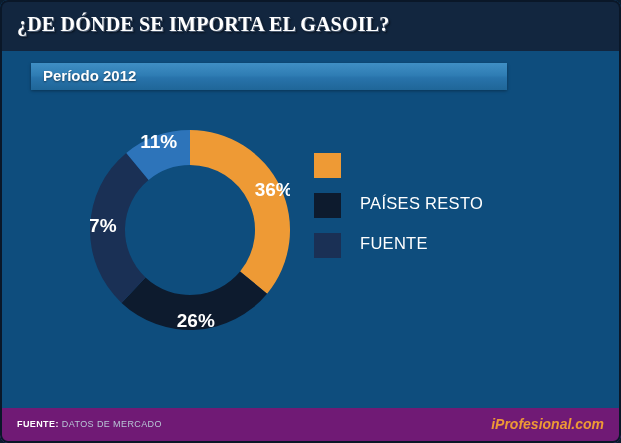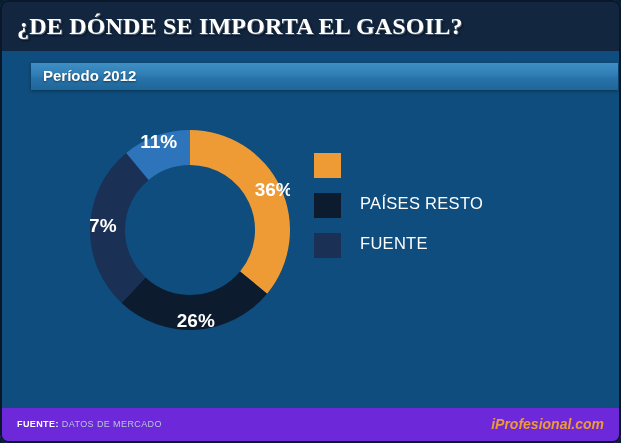--- a/index.html
+++ b/index.html
@@ -35,33 +35,33 @@
     height: 51px;
     background: #12263f;
     border-radius: 8px 8px 0 0;
   }
   #header-title {
     position: absolute;
     left: 17px;
     top: 13px;
     font-family: "Liberation Serif", serif;
     font-weight: bold;
-    font-size: 24px;
+    font-size: 20px;
     letter-spacing: 0.2px;
     color: #ffffff;
     text-shadow: 1px 1px 0 #4a5a70, 2px 2px 2px rgba(0,0,0,0.55);
     white-space: nowrap;
   }
 
   
   #period-band {
     position: absolute;
     left: 31px;
     top: 63px;
-    width: 587px;
+    width: 476px;
     height: 27px;
     background: linear-gradient(to bottom, #3f8fc4 0%, #2f7db4 45%, #2873ab 55%, #1f6698 100%);
     box-shadow: 0 1px 3px rgba(0,0,0,0.35);
   }
   #period-label {
     position: absolute;
     left: 12px;
     top: 4px;
     font-size: 15px;
     font-weight: bold;
@@ -118,21 +118,21 @@
     white-space: nowrap;
   }
 
   
   #footer-bar {
     position: absolute;
     left: 0;
     bottom: 0;
     width: 621px;
     height: 35px;
-    background: #6d28d9;
+    background: #701a75;
     border-radius: 0 0 8px 8px;
     text-align: center;
   }
   #footer-source {
     position: absolute;
     left: 17px;
     top: 11px;
     font-size: 9px;
     letter-spacing: 0.4px;
     white-space: nowrap;

